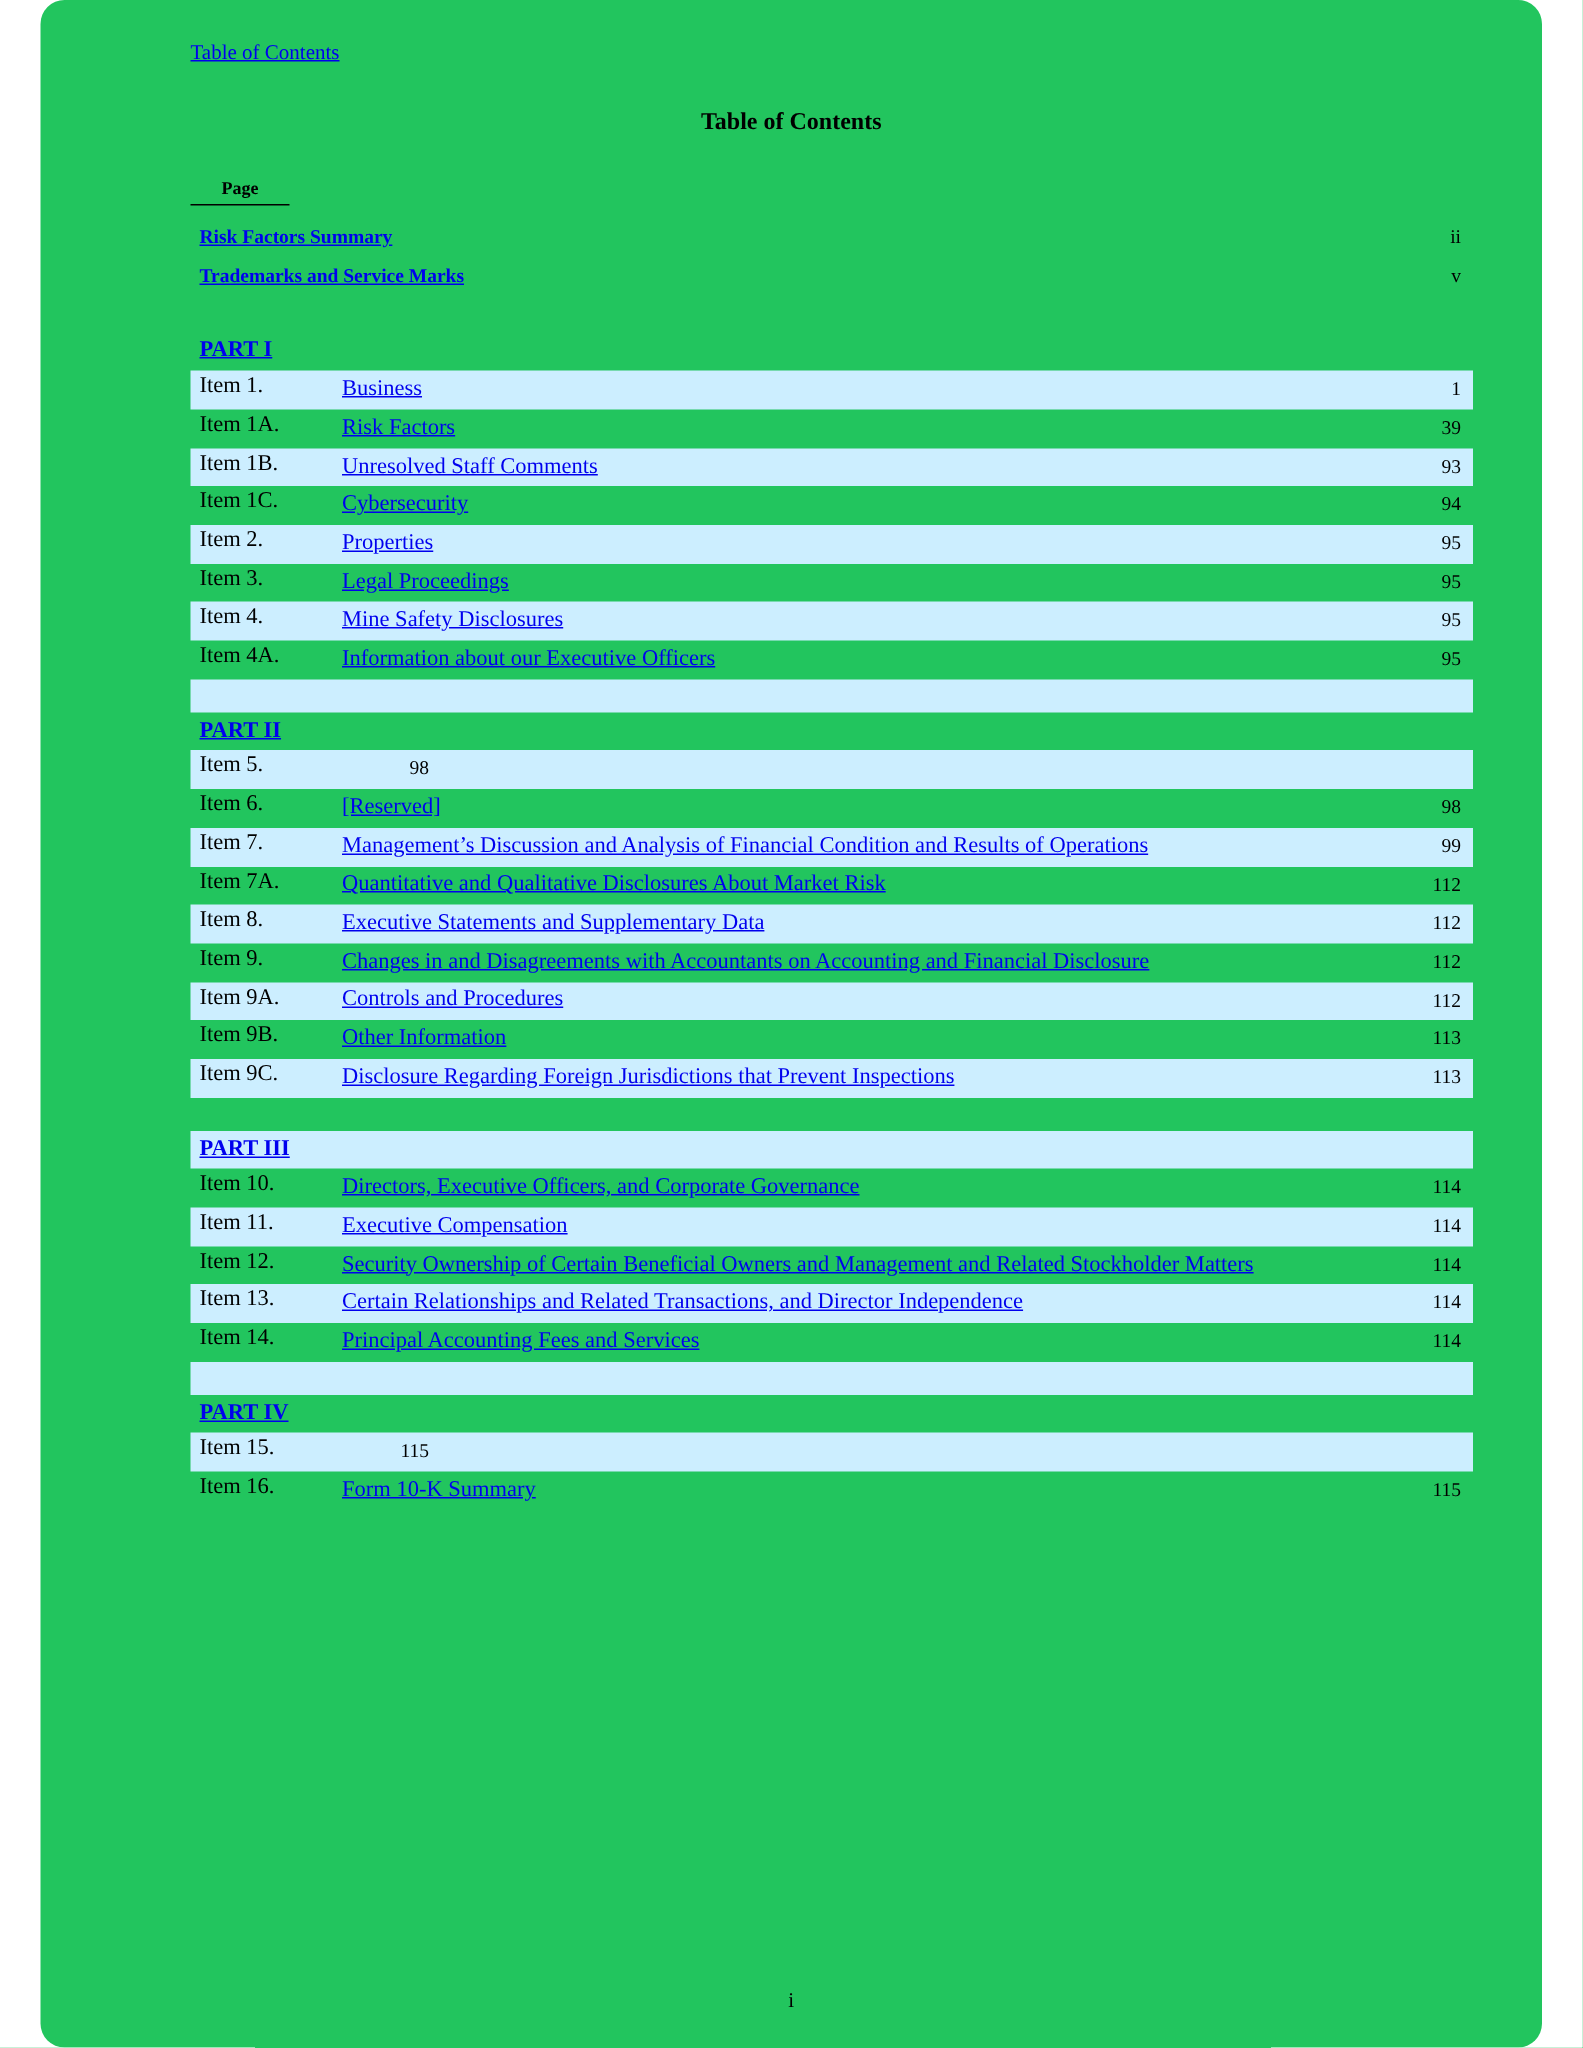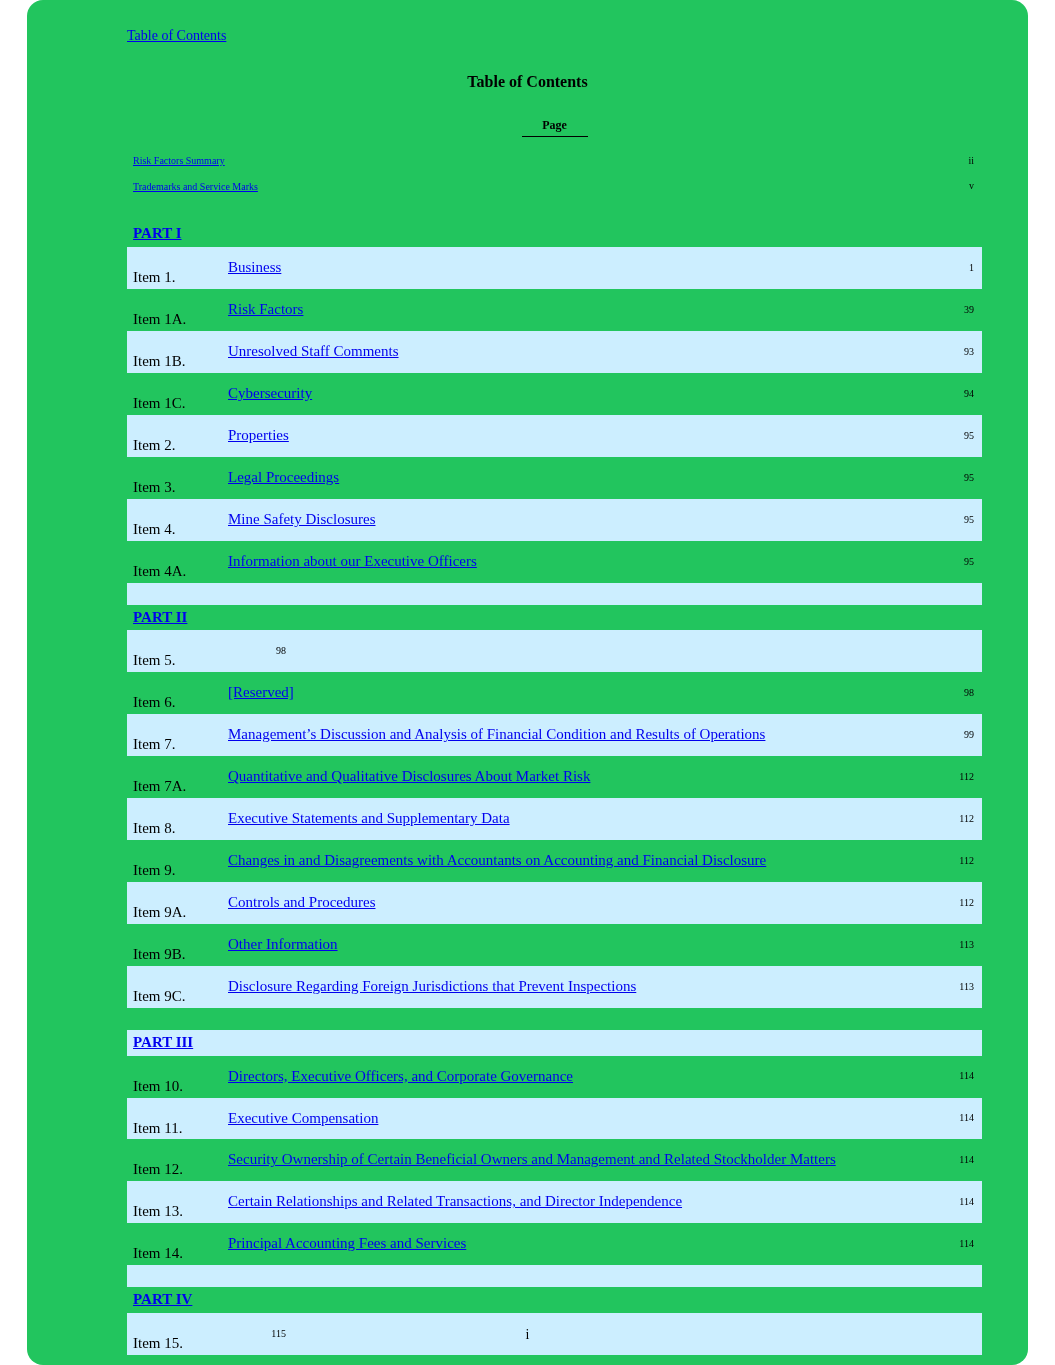--- a/index.html
+++ b/index.html
@@ -29,60 +29,59 @@
     width:100%;
     text-align:center;
     font-size:16px;
     font-weight:bold;
   }
   .toc {
     position:absolute;
     top:118px; left:100px;
     width:855px;
   }
-  .page-head-row { display:flex; justify-content:center; margin-bottom:5px; }
+  .page-head-row { display:flex; justify-content:flex-start; margin-bottom:5px; }
   .page-head {
     width:66px;
     text-align:center;
     font-size:12px;
     font-weight:bold;
     padding-bottom:3px;
     border-bottom:1px solid #000;
   }
   .front-row {
     display:flex;
     align-items:flex-end;
     min-height:25.8px;
     padding:1px 0 2px 6px;
   }
-  .front-link { flex:1; font-size:10px; font-weight:normal; }
+  .front-link { flex:1; font-size:13px; font-weight:bold; }
   .col-page {
     width:66px;
     text-align:right;
     padding-right:8px;
-    font-size:10px;
+    font-size:13px;
     line-height:1.13;
   }
   .table { margin-top:28px; }
   .row {
     display:flex;
     align-items:center;
     min-height:25.7px;
     padding:2px 0 3px;
   }
   .row.shaded { background:#cceeff; }
   .part-row { padding-left:6px; }
   .part-head { font-size:15px; font-weight:bold; }
   .col-item {
     width:101px;
     padding-left:6px;
     font-size:15px;
     line-height:1.13;
     align-self:flex-start;
-    margin-top:20px;
   }
   .col-title {
     flex:1;
     font-size:15px;
     line-height:1.13;
     padding-right:40px;
   }
   .spacer-row { min-height:22px; }
   .footer-pagenum {
     position:absolute;

